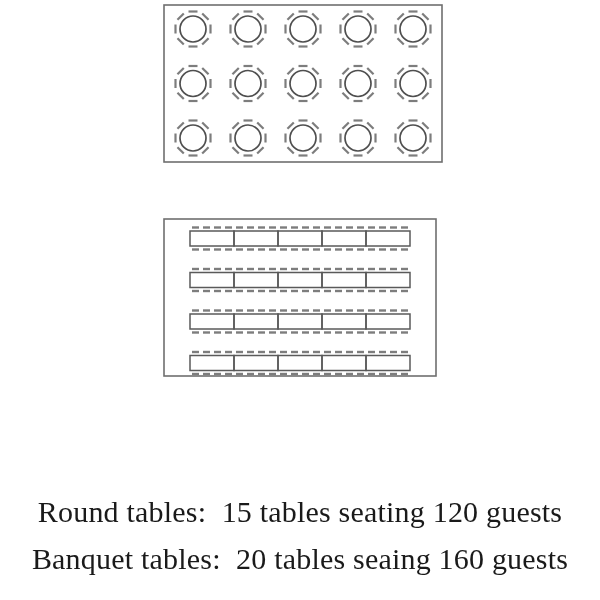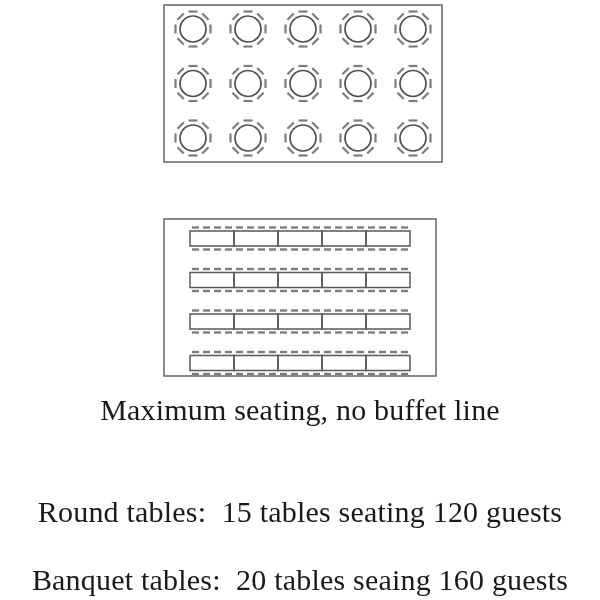--- a/index.html
+++ b/index.html
@@ -27,21 +27,21 @@
     right: 0;
     text-align: center;
     font-size: 30px;
     line-height: 36px;
     color: #1a1a1a;
     white-space: pre;
     letter-spacing: 0.2px;
   }
   #caption-1 { top: 392px; }
   #caption-2 { top: 464px; margin-top: 30px; }
-  #caption-3 { top: 562px; }
+  #caption-3 { top: 541px; }
 </style>
 </head>
 <body>
 
 <div id="canvas">
 
   <svg id="round-svg" class="diagram" width="280" height="159" viewBox="0 0 280 159">
       <rect x="1" y="1" width="278" height="157" fill="none" stroke="#6f6f6f" stroke-width="1.6"></rect>
       <g>
         <circle cx="30" cy="25" r="13" fill="none" stroke="#4f4f4f" stroke-width="1.7"></circle>
@@ -427,19 +427,18 @@
         <line x1="205" y1="156" x2="212" y2="156" stroke="#7d7d7d" stroke-width="2.4"></line>
         <line x1="216" y1="134" x2="223" y2="134" stroke="#7d7d7d" stroke-width="2.4"></line>
         <line x1="216" y1="156" x2="223" y2="156" stroke="#7d7d7d" stroke-width="2.4"></line>
         <line x1="227" y1="134" x2="234" y2="134" stroke="#7d7d7d" stroke-width="2.4"></line>
         <line x1="227" y1="156" x2="234" y2="156" stroke="#7d7d7d" stroke-width="2.4"></line>
         <line x1="238" y1="134" x2="245" y2="134" stroke="#7d7d7d" stroke-width="2.4"></line>
         <line x1="238" y1="156" x2="245" y2="156" stroke="#7d7d7d" stroke-width="2.4"></line>
       </g>
     </svg>
 
-  <div id="caption-1" class="caption">Maximum seating, no buffet line</div>
 
   <div id="caption-2" class="caption">Round tables:  15 tables seating 120 guests</div>
 
   <div id="caption-3" class="caption">Banquet tables:  20 tables seaing 160 guests</div>
 
 </div>
 
 </body></html>

